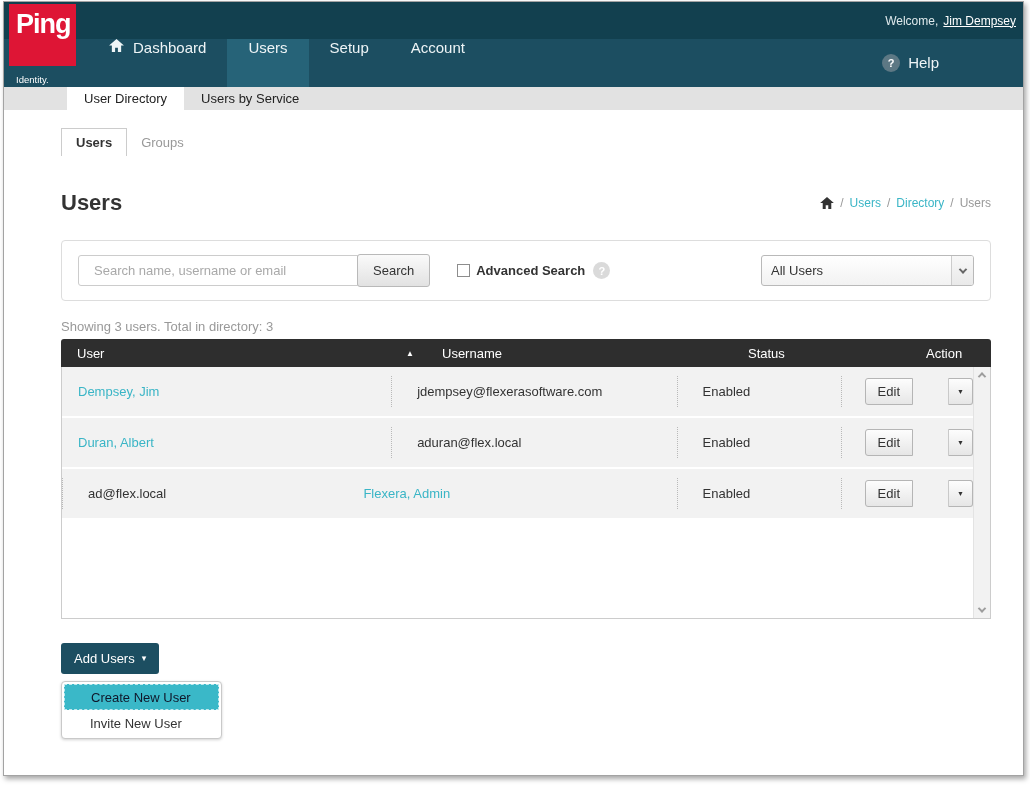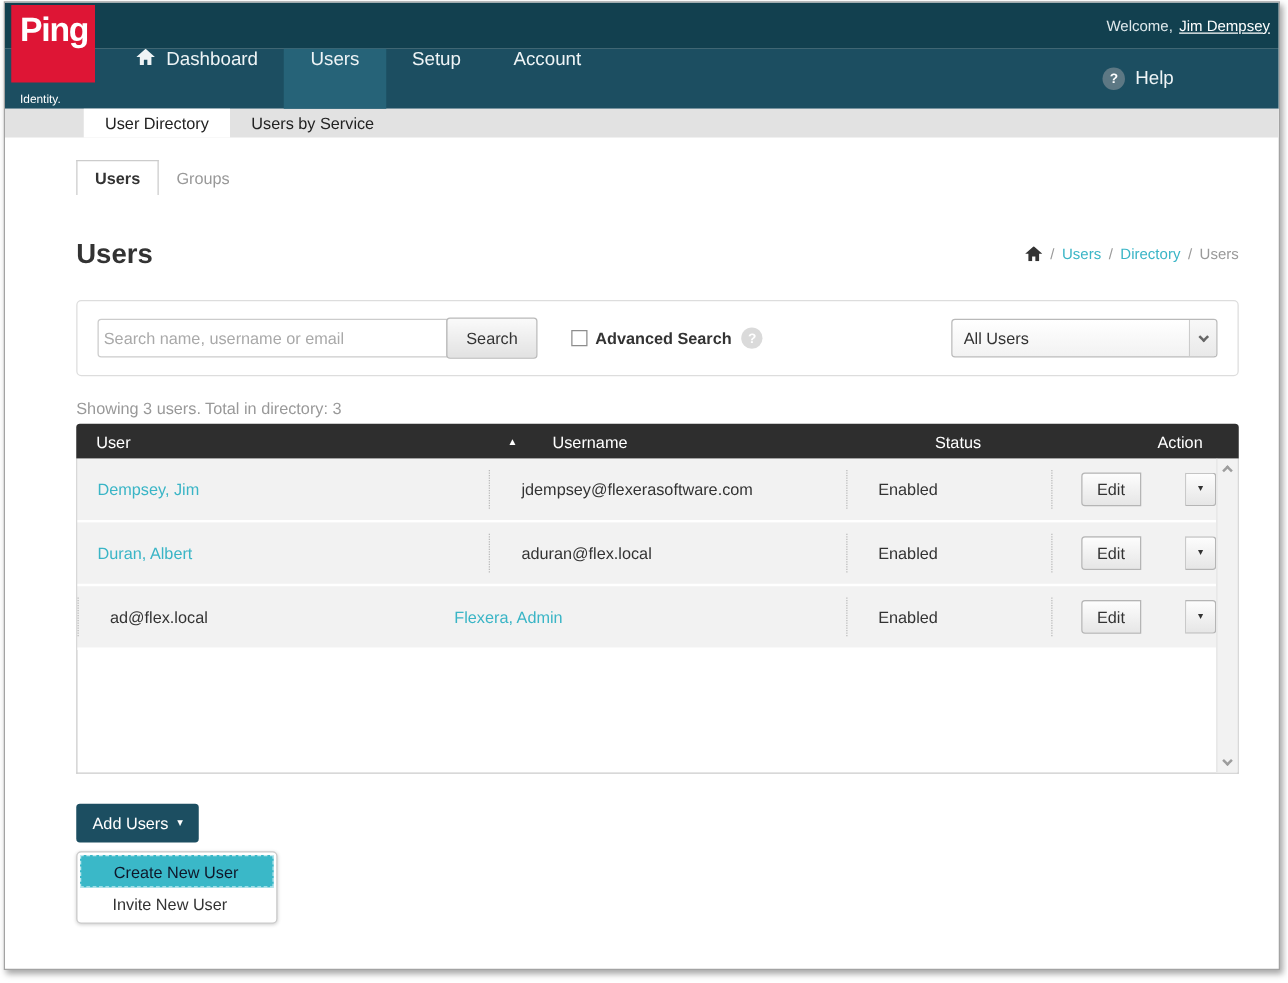--- a/index.html
+++ b/index.html
@@ -64,21 +64,21 @@
   .crumb-link { color:#3ab5c6; cursor:pointer; text-decoration:none; }
   .crumb-home { display:inline-flex; cursor:pointer; }
 
   
   .search-panel {
     margin:24px 32px 0 57px; border:1px solid #ddd; border-radius:4px;
     padding:13px 16px; display:flex; align-items:center; background:#fff;
   }
   .search-input {
     width:280px; height:31px; border:1px solid #ccc; border-radius:3px 0 0 3px;
-    padding:0 4px; font-size:13px; color:#333; outline:none;
+    padding:0 15px; font-size:13px; color:#333; outline:none;
     font-family:"Liberation Sans", sans-serif;
   }
   .search-input::placeholder { color:#a9a9a9; }
   .search-btn {
     height:33px; padding:0 15px; margin-left:-1px;
     border:1px solid #b9b9b9; border-radius:3px; background:linear-gradient(#fafafa,#e2e2e2);
     font-size:13px; color:#333; cursor:pointer; font-family:"Liberation Sans", sans-serif;
   }
   .adv { display:flex; align-items:center; margin-left:27px; font-size:13px; color:#333; font-weight:600; }
   .checkbox { width:13px; height:13px; border:1px solid #8d8d8d; background:#fff; margin-right:6px; cursor:pointer; }

